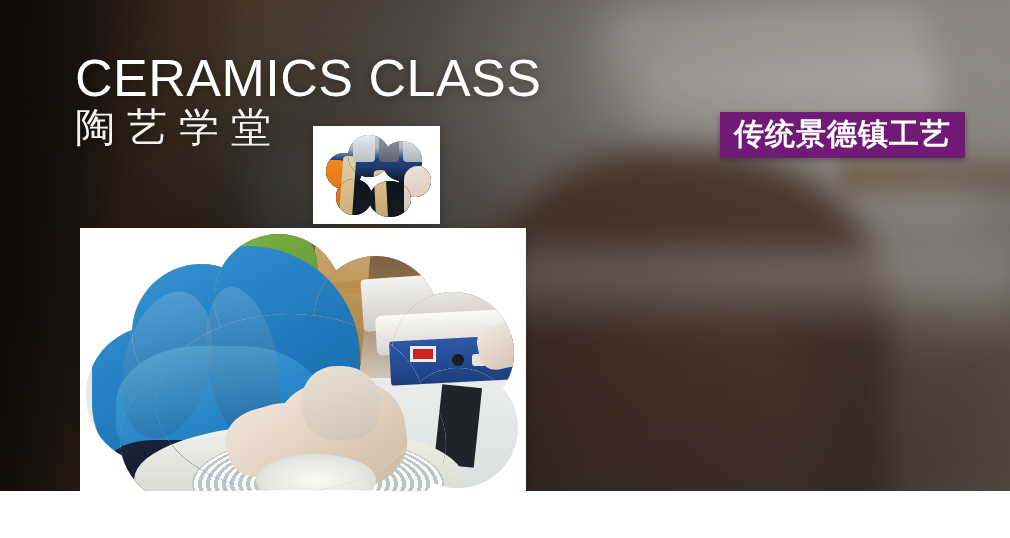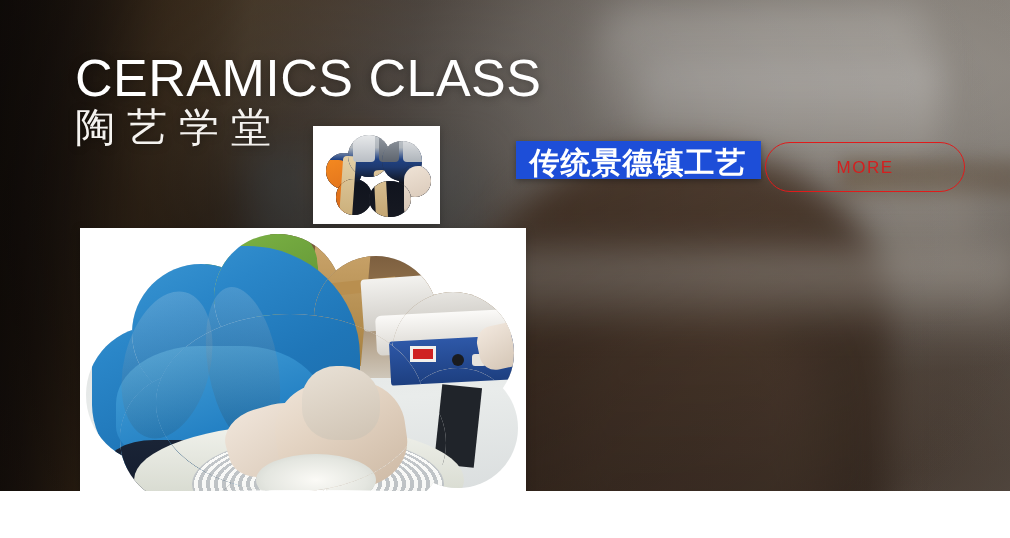--- a/index.html
+++ b/index.html
@@ -238,25 +238,25 @@
   .big-img .wheel-core{position:absolute;left:176px;top:226px;width:120px;height:52px;
     border-radius:50%;background:radial-gradient(ellipse,#fbfaf6 0%,#e4e6e0 60%,#c9cdc6 100%);}
   .big-img .splash{position:absolute;left:140px;top:262px;width:180px;height:34px;
     background:radial-gradient(ellipse at 50% 30%,#ffffff 0%, rgba(255,255,255,0.85) 40%, rgba(255,255,255,0) 72%);}
 
   
   .promo{position:absolute;right:45px;top:112px;width:auto;text-align:right;}
 
   .tag-red{
     display:inline-block;
-    background:#1d4ed8;
+    background:#701a75;
     color:#ffffff;
     font-size:30px;font-weight:bold;
     letter-spacing:1px;
-    padding:7px 14px 1px 14px;
+    padding:7px 14px 9px 14px;
     line-height:1;
     box-shadow:0 2px 6px rgba(0,0,0,0.35);
   }
   .promo-line1{
     margin-top:28px;
     font-size:40px;font-weight:bold;color:#ffffff;letter-spacing:1px;white-space:nowrap;
     text-shadow:0 2px 8px rgba(0,0,0,0.45);
   }
   .promo-line2{
     margin-top:22px;
@@ -517,18 +517,17 @@
             <div class="clay-lump"></div>
             <div class="wheel-core"></div>
             <div class="splash"></div>
           </div>
         </div>
     </div>
   </div>
 
   <div class="promo">
     <div class="tag-red">传统景德镇工艺</div>
-    <div class="more-btn">MORE</div>
   </div>
 
   <div class="white-band"></div>
 
 </div>
 
 </body></html>

